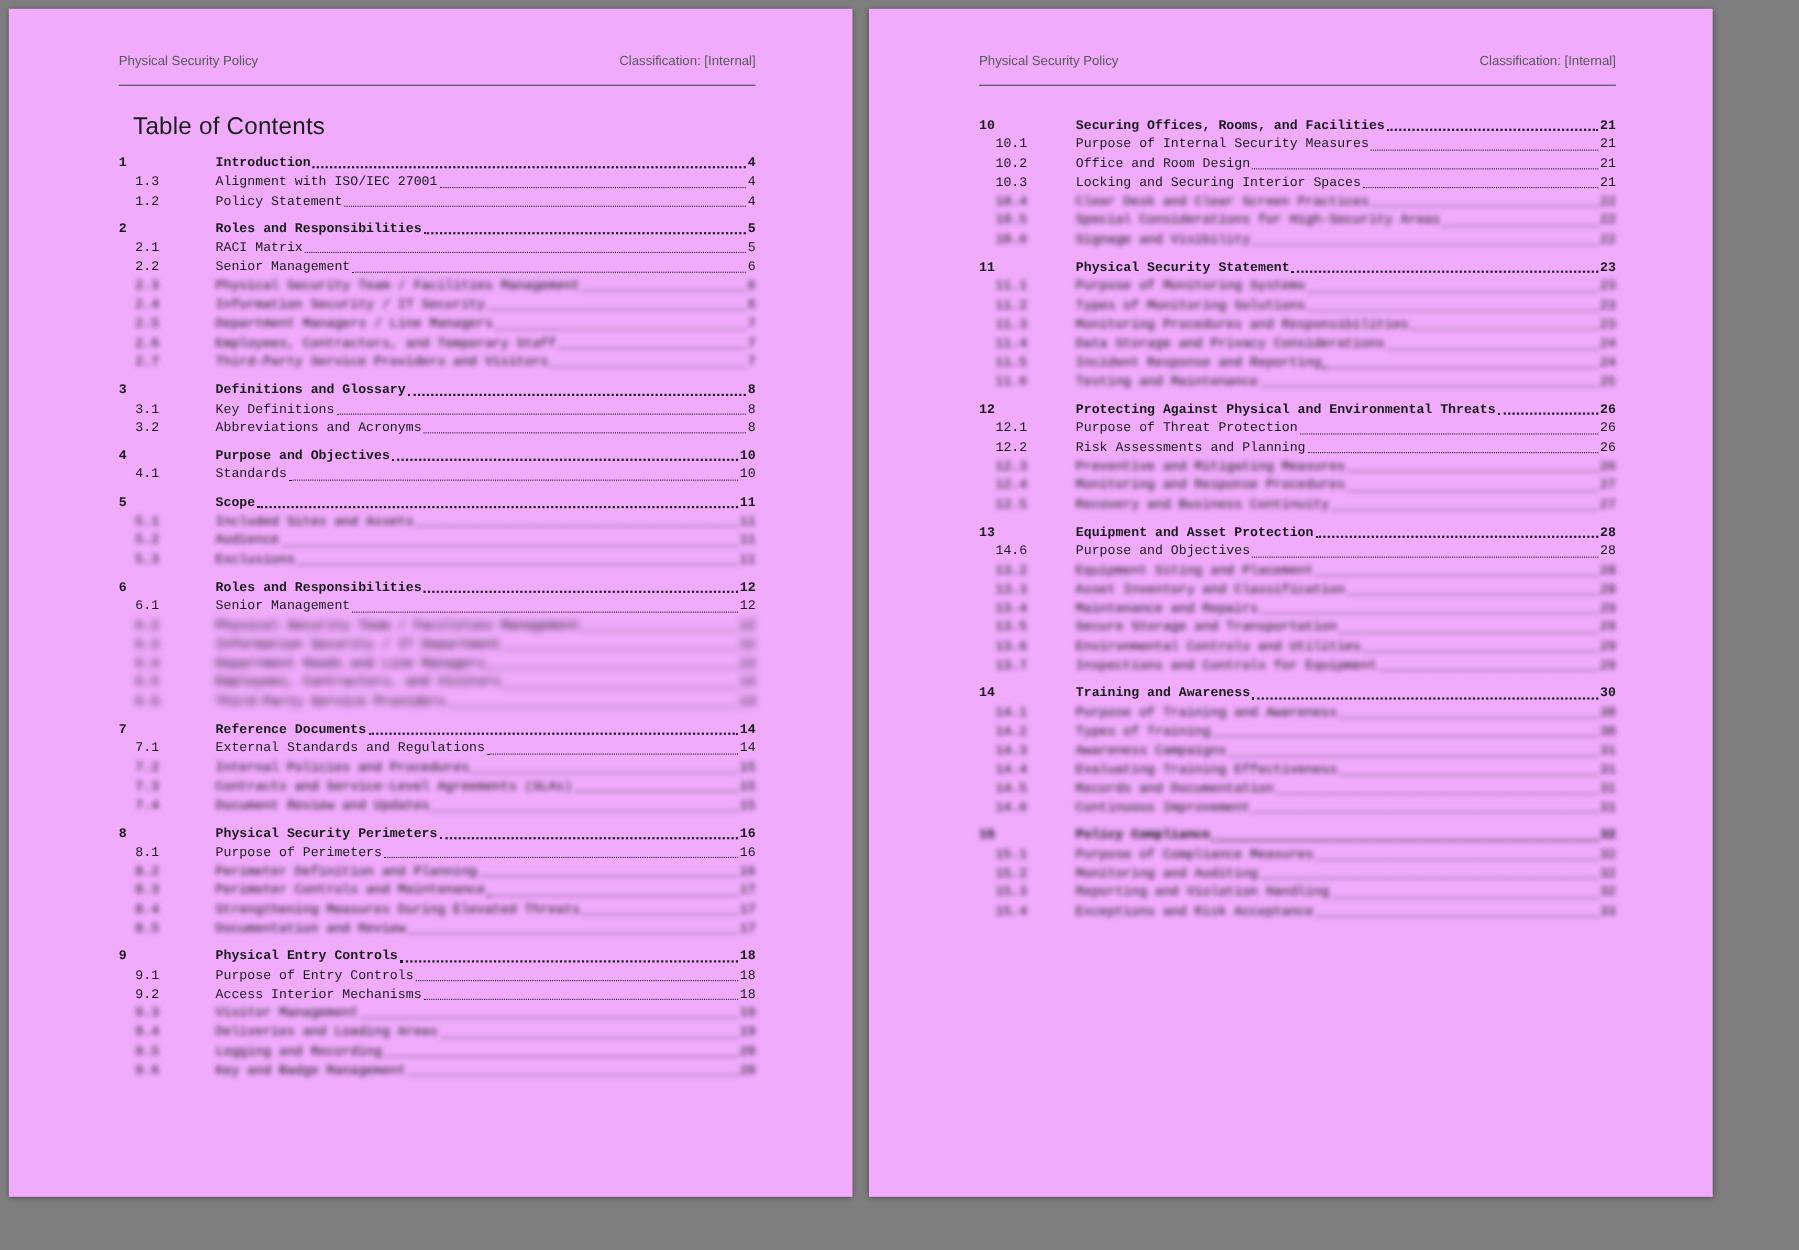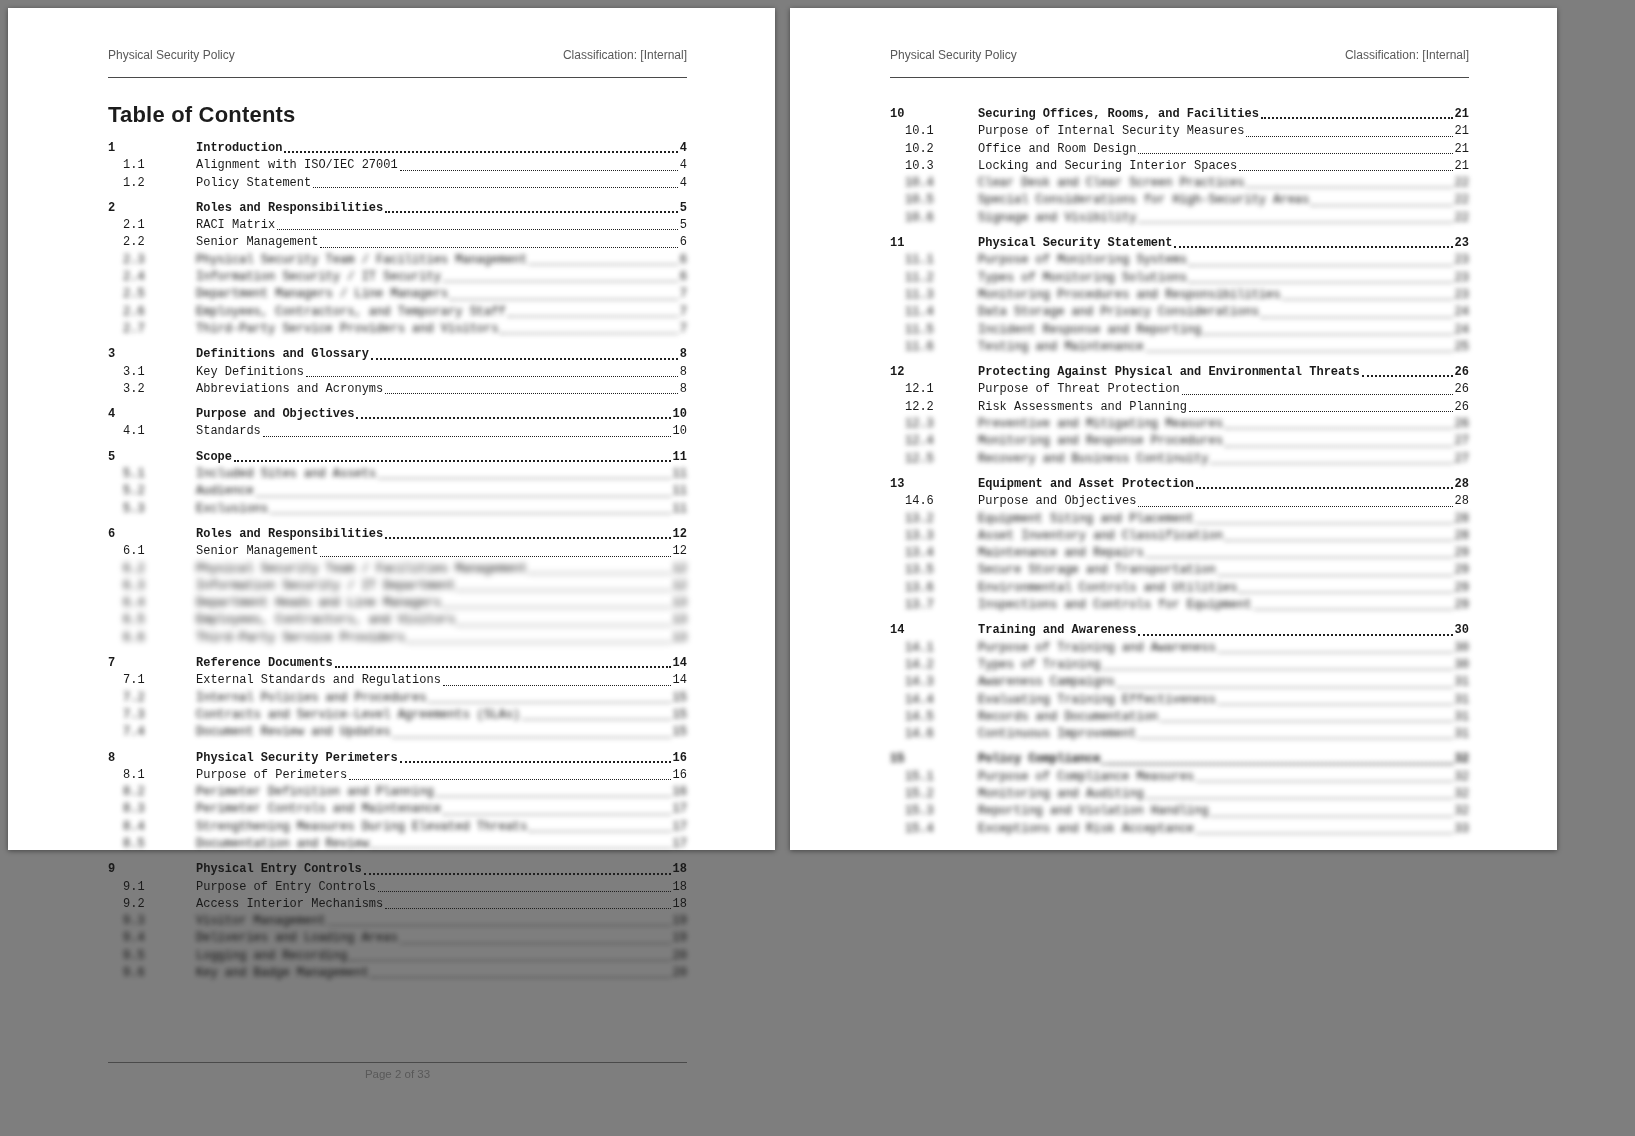--- a/index.html
+++ b/index.html
@@ -13,22 +13,22 @@
   body{
     background:var(--canvas);
     font-family:"Liberation Sans", sans-serif;
     position:relative;
     overflow:hidden;
   }
   .page{
     position:absolute;
     top:8px;
     width:767px;
-    height:842px;
-    background:#ffffff;
+    height:1080px;
+    background:#f0abfc;
     box-shadow:0 1px 5px rgba(0,0,0,0.45);
   }
   .page-left{left:8px;}
   .page-right{left:790px;}
   .page-inner{
     position:absolute;
     left:100px;
     right:88px;
     top:0;
     bottom:0;
@@ -37,23 +37,23 @@
     display:flex;
     justify-content:space-between;
     align-items:baseline;
     padding-top:40px;
     padding-bottom:15px;
     border-bottom:1px solid var(--rule);
     font-size:12px;
     color:var(--muted);
   }
   .toc-heading{
-    margin:24px 0 12px 0;
+    margin:24px 0 12px 13px;
     font-size:22px;
-    font-weight:bold;
+    font-weight:normal;
     color:#1c1c1c;
     letter-spacing:0.2px;
   }
   .toc{color:var(--ink);font-family:Liberation Mono, monospace;}
   .toc.no-title{margin-top:28px;}
   .toc-row{
     display:flex;
     align-items:baseline;
     font-size:12px;
     line-height:17.3px;
@@ -97,21 +97,21 @@
     </header>
     <h1 class="toc-heading">Table of Contents</h1>
     <div class="toc">
         <div class="toc-row lvl1">
     <span class="toc-num">1</span>
     <span class="toc-title">Introduction</span>
     <span class="toc-dots"></span>
     <span class="toc-page">4</span>
   </div>
         <div class="toc-row lvl2">
-    <span class="toc-num">1.1</span>
+    <span class="toc-num">1.3</span>
     <span class="toc-title">Alignment with ISO/IEC 27001</span>
     <span class="toc-dots"></span>
     <span class="toc-page">4</span>
   </div>
         <div class="toc-row lvl2">
     <span class="toc-num">1.2</span>
     <span class="toc-title">Policy Statement</span>
     <span class="toc-dots"></span>
     <span class="toc-page">4</span>
   </div>
@@ -361,23 +361,20 @@
     <span class="toc-dots"></span>
     <span class="toc-page">20</span>
   </div>
         <div class="toc-row lvl2 blur1">
     <span class="toc-num">9.6</span>
     <span class="toc-title">Key and Badge Management</span>
     <span class="toc-dots"></span>
     <span class="toc-page">20</span>
   </div>
       </div>
-    <footer class="doc-footer">
-      <span>Page 2 of 33</span>
-    </footer>
   </div>
 </section>
 
 <section class="page page-right">
   <div class="page-inner">
     <header class="doc-header">
       <span>Physical Security Policy</span>
       <span>Classification: [Internal]</span>
     </header>
     <div class="toc no-title">

